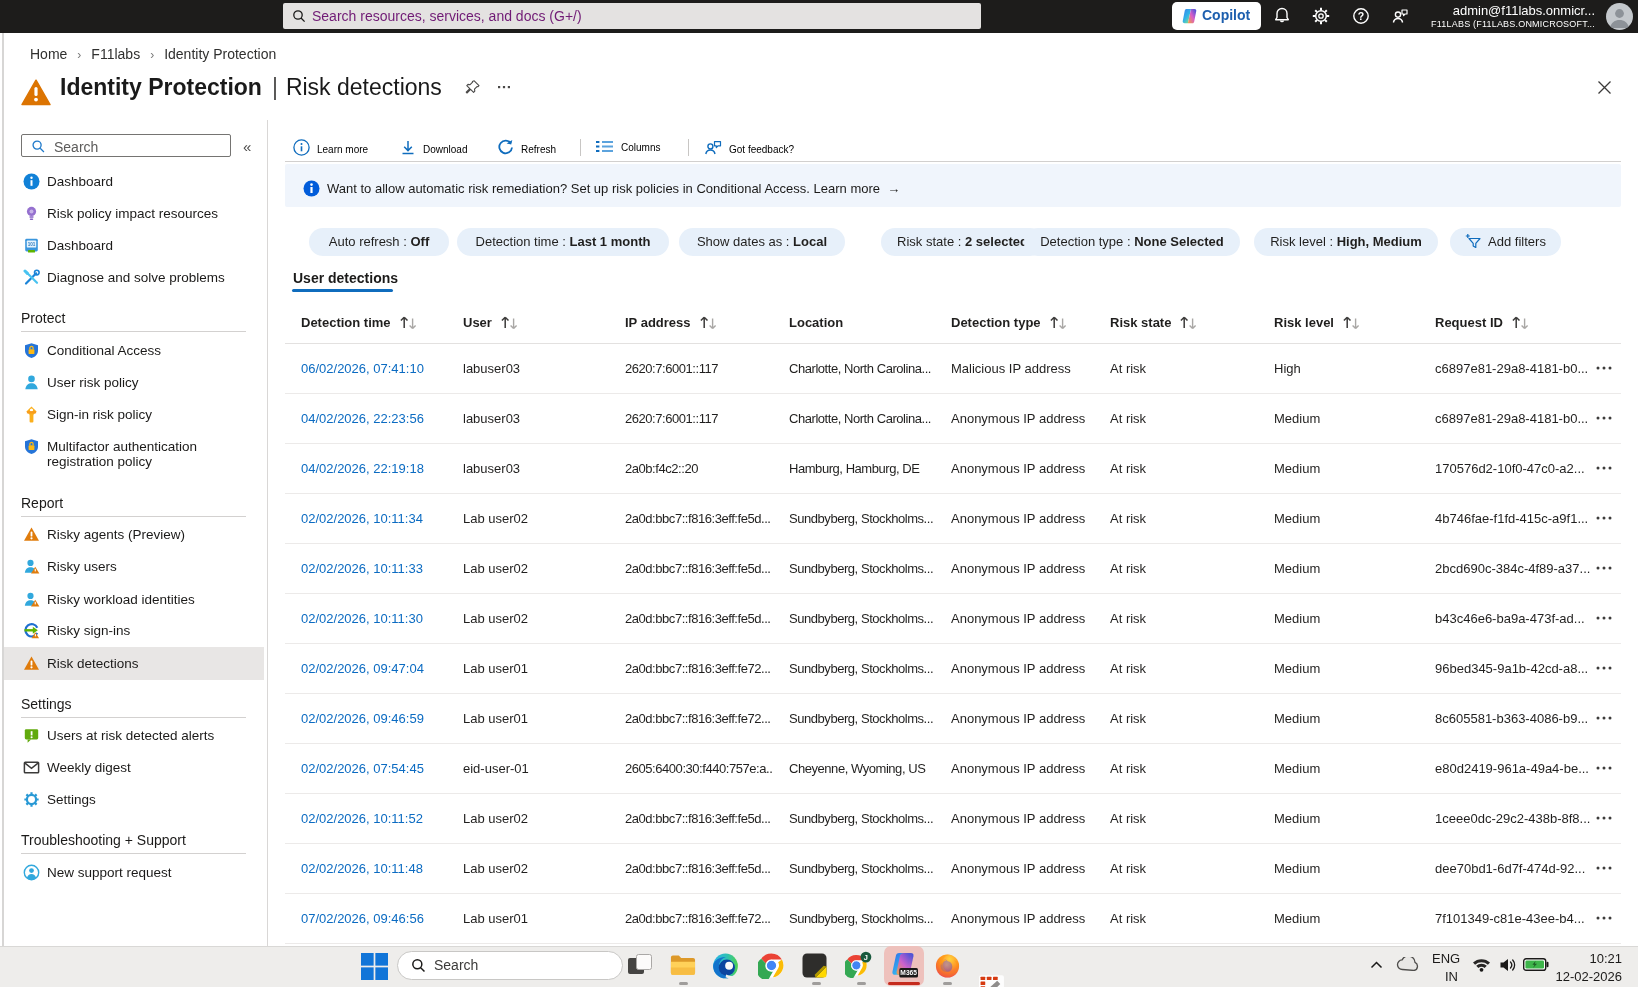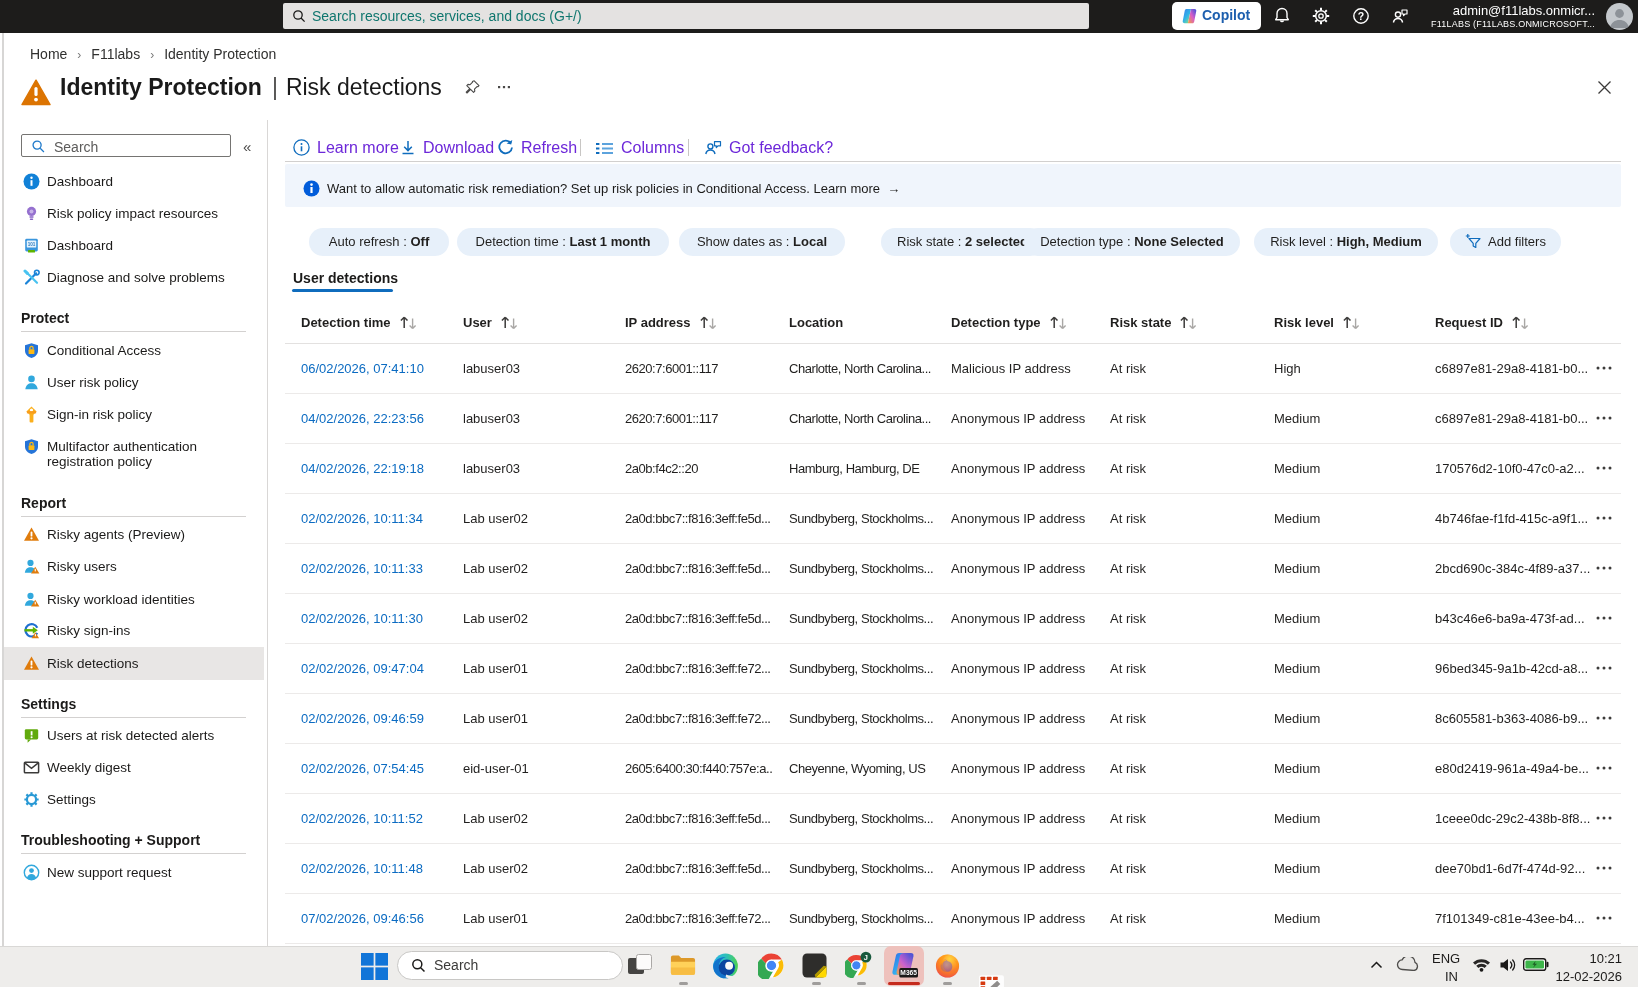--- a/index.html
+++ b/index.html
@@ -1,20 +1,20 @@
 <!DOCTYPE html>
 <html><head>
 <meta charset="utf-8">
 <style>
 *{margin:0;padding:0;box-sizing:border-box}
 html,body{width:1638px;height:987px;overflow:hidden;background:#fff;font-family:"Liberation Sans",sans-serif;color:#1b1a19}
 .abs{position:absolute}
 
 #topbar{position:absolute;top:0;left:0;width:1638px;height:33px;background:#1d1c1b}
-#gsearch{position:absolute;top:3px;left:283px;width:806px;height:26px;background:#e4e2e1;border-radius:2px;color:#0f766e;font-size:14px;line-height:26px}
+#gsearch{position:absolute;top:3px;left:283px;width:698px;height:26px;background:#e4e2e1;border-radius:2px;color:#701a75;font-size:14px;line-height:26px}
 #gsearch span.txt{position:absolute;left:29px;top:0}
 #copbtn{position:absolute;top:2px;left:1172px;width:89px;height:28px;background:#fff;border-radius:5px}
 #copbtn .ct{position:absolute;left:30px;top:5px;font-size:14px;font-weight:bold;color:#1d5fae}
 .topico{position:absolute;top:6px;width:20px;height:20px}
 #acct{position:absolute;top:3px;right:43px;text-align:right;color:#fff}
 #acct .l1{font-size:13px;line-height:15px}
 #acct .l2{font-size:9px;font-weight:normal;line-height:12px;letter-spacing:.2px}
 #avatar{position:absolute;top:3px;right:5px;width:27px;height:27px;border-radius:50%;background:#c4c8cc;overflow:hidden}
 
 #crumb{position:absolute;top:46px;left:30px;font-size:14px;color:#30302f}
@@ -27,25 +27,25 @@
 
 #bladeline{position:absolute;left:2px;top:33px;width:2px;height:913px;background:#d7d6d5}
 #sideline{position:absolute;left:267px;top:120px;width:1px;height:826px;background:#d9d7d6}
 
 #sbsearch{position:absolute;left:21px;top:134px;width:210px;height:23px;border:1px solid #757472;border-radius:2px;background:#fff}
 #sbsearch .ph{position:absolute;left:32px;top:4px;font-size:14px;color:#5c5b5a}
 #collapse{position:absolute;left:243px;top:138px;font-size:15px;color:#4d4c4b}
 .nav{position:absolute;left:23px;height:20px;white-space:nowrap;font-size:13.5px;color:#1b1a19}
 .nav .ic{position:absolute;left:0;top:1px;width:17px;height:17px}
 .nav .tx{position:absolute;left:24px;top:2px}
-.nhead{position:absolute;left:21px;font-size:14px;font-weight:bold;color:#1b1a19}
+.nhead{position:absolute;left:21px;font-size:14px;font-weight:normal;color:#1b1a19}
 .ndiv{position:absolute;left:21px;width:225px;height:1px;background:#d3d1d0}
 #selrow{position:absolute;left:4px;top:647px;width:260px;height:33px;background:#e8e6e5}
 
-.cmd{position:absolute;top:139px;font-size:16px;color:#6d28d9;white-space:nowrap}
+.cmd{position:absolute;top:139px;font-size:10px;color:#000000;white-space:nowrap}
 .cmd svg{vertical-align:-3px;margin-right:7px}
 .cmddiv{position:absolute;top:139px;width:1px;height:17px;background:#c8c6c4}
 #cmdline{position:absolute;left:285px;top:161px;width:1336px;height:1px;background:#d2d0cf}
 
 #banner{position:absolute;left:285px;top:164px;width:1336px;height:43px;background:#f0f5fc;border-radius:2px}
 #banner .btx{position:absolute;left:42px;top:17px;font-size:13px;color:#1b1a19}
 
 .pill{position:absolute;top:228px;height:28px;background:#e7f0fa;border-radius:14px;font-size:13px;color:#201f1e;line-height:28px;text-align:center;white-space:nowrap}
 
 #tab{position:absolute;left:293px;top:270px;font-size:14px;font-weight:bold;color:#1b1a19}

